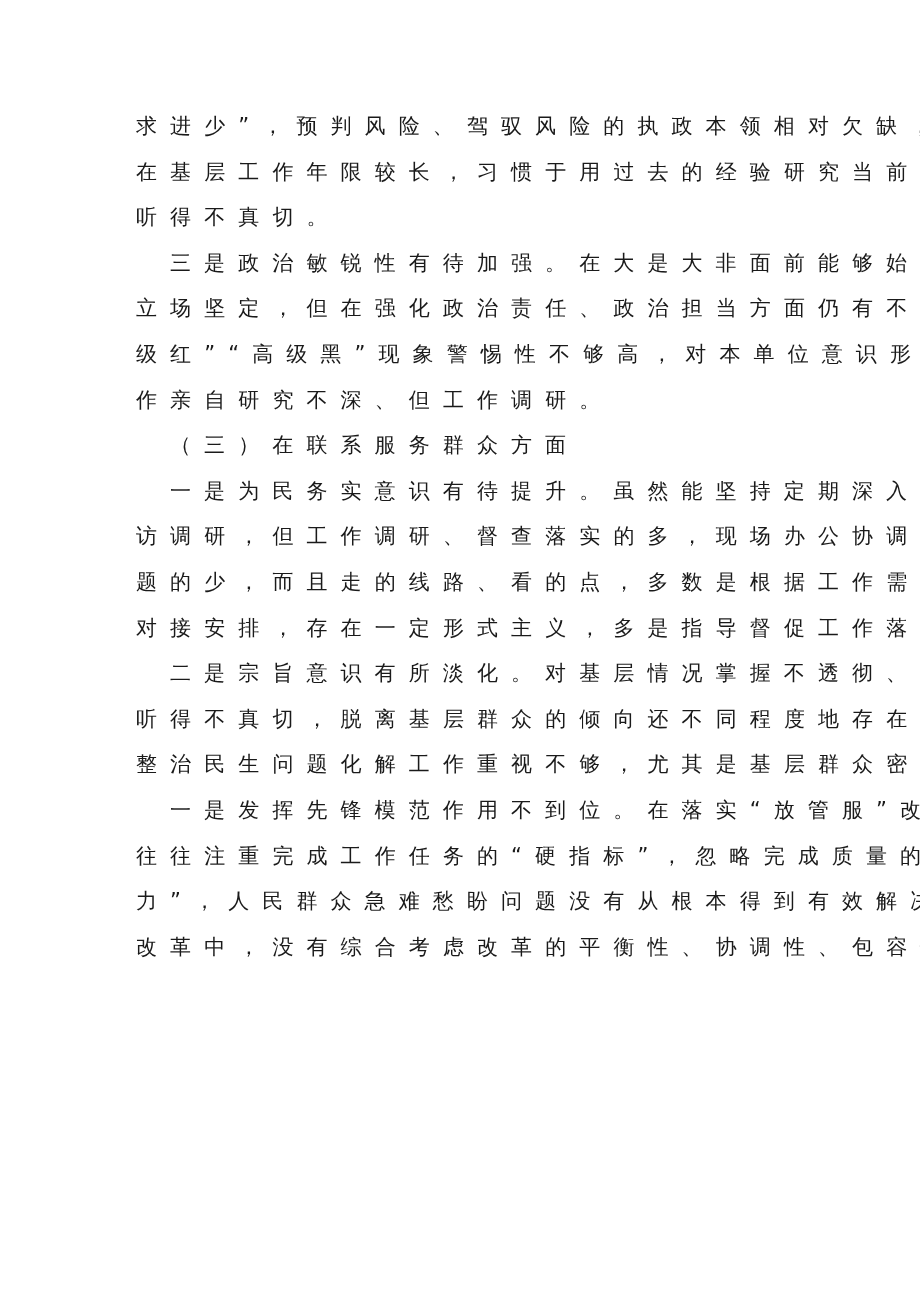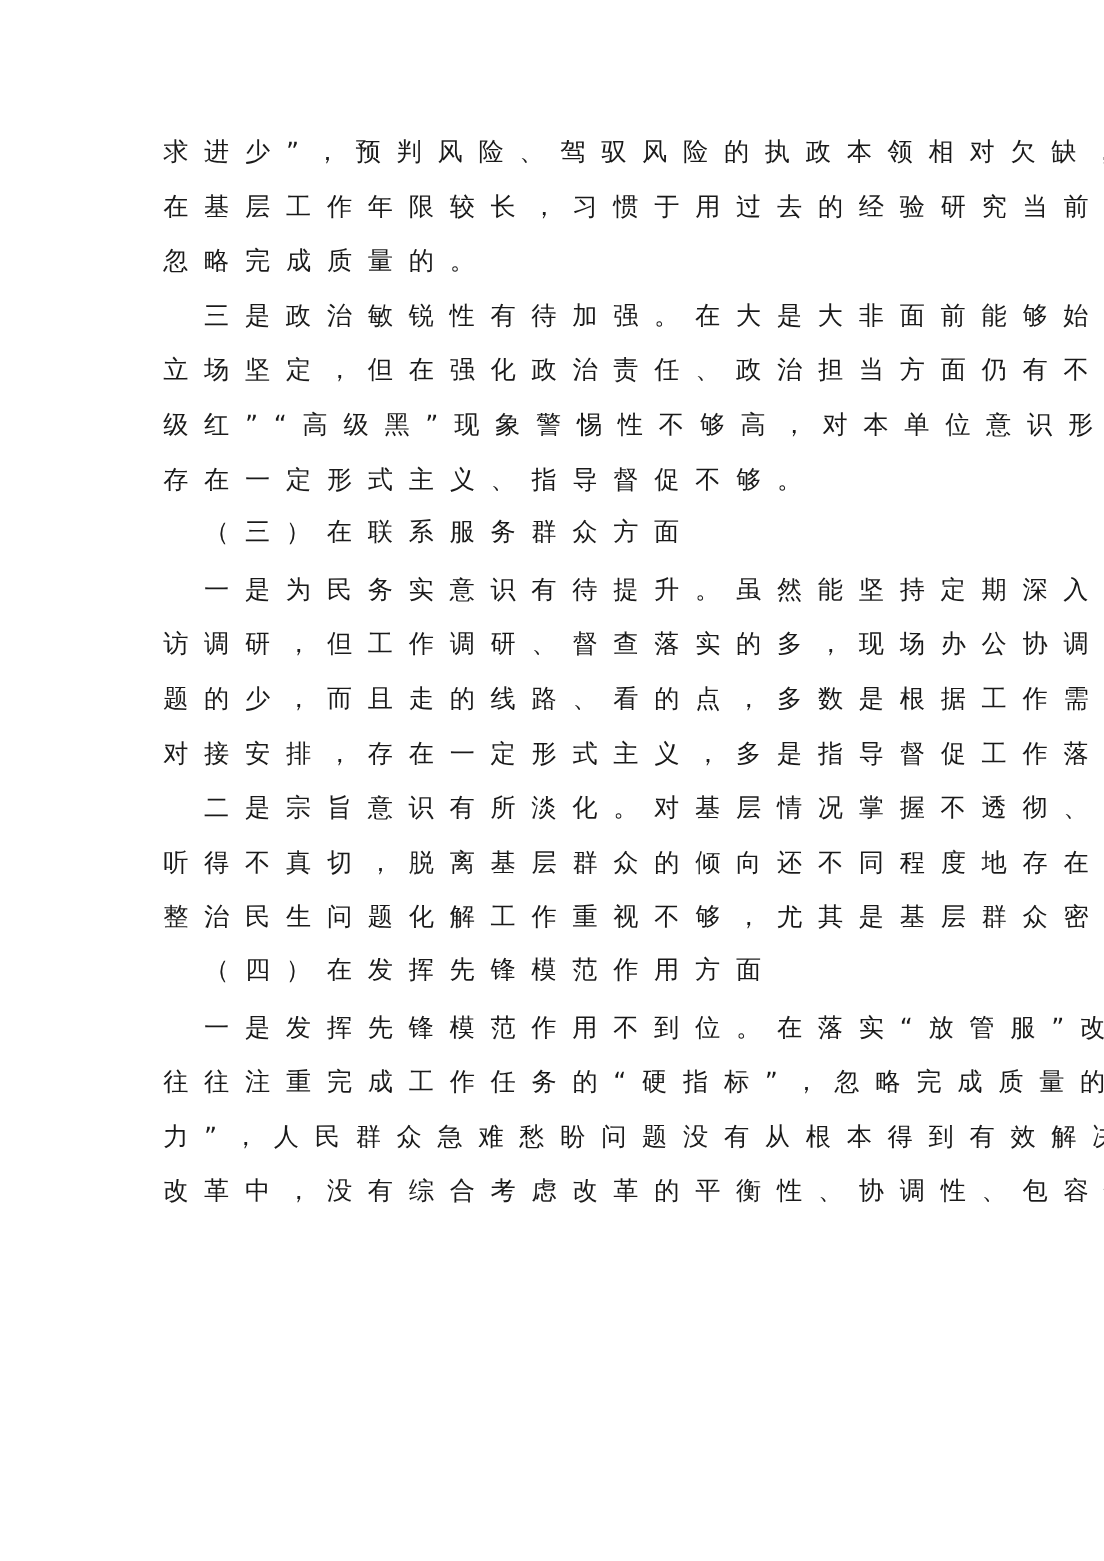--- a/index.html
+++ b/index.html
@@ -27,61 +27,57 @@
     line-height: 45.6px;
     font-size: 21px;
     letter-spacing: 13.1px;
     white-space: nowrap;
   }
   .indent {
     padding-left: 34px;
   }
   .heading {
     padding-left: 34px;
-    font-family: Liberation Mono, monospace;
   }
 </style>
 </head>
 <body>
 
 <div class="page">
 
   <div>
     <span class="line">求进少”，预判风险、驾驭风险的执政本领相对欠缺，同时由于</span>
     <span class="line">在基层工作年限较长，习惯于用过去的经验研究当前的问题，工</span>
-    <span class="line">忽略完成质量的。</span>
+    <span class="line">听得不真切。</span>
   </div>
 
   <div>
     <span class="line indent">三是政治敏锐性有待加强。在大是大非面前能够始终旗帜鲜明、</span>
     <span class="line">立场坚定，但在强化政治责任、政治担当方面仍有不足，对“低</span>
     <span class="line">级红”“高级黑”现象警惕性不够高，对本单位意识形态领域工</span>
-    <span class="line">存在一定形式主义、指导督促不够。</span>
+    <span class="line">作亲自研究不深、但工作调研。</span>
   </div>
 
   <div>
     <span class="line heading">（三）在联系服务群众方面</span>
   </div>
 
   <div>
     <span class="line indent">一是为民务实意识有待提升。虽然能坚持定期深入基层一线走</span>
     <span class="line">访调研，但工作调研、督查落实的多，现场办公协调解决具体问</span>
     <span class="line">题的少，而且走的线路、看的点，多数是根据工作需要事先进行</span>
     <span class="line">对接安排，存在一定形式主义，多是指导督促工作落实，真正沉</span>
   </div>
 
   <div>
     <span class="line indent">二是宗旨意识有所淡化。对基层情况掌握不透彻、对群众呼声</span>
     <span class="line">听得不真切，脱离基层群众的倾向还不同程度地存在。比如，对</span>
     <span class="line">整治民生问题化解工作重视不够，尤其是基层群众密切关注的征</span>
   </div>
 
-  <div>
-    <span class="line heading">（四）在发挥先锋模范作用方面</span>
-  </div>
 
   <div>
     <span class="line indent">一是发挥先锋模范作用不到位。在落实“放管服”改革工作中，</span>
     <span class="line">往往注重完成工作任务的“硬指标”，忽略完成质量的“软实</span>
     <span class="line">力”，人民群众急难愁盼问题没有从根本得到有效解决。在推进</span>
     <span class="line">改革中，没有综合考虑改革的平衡性、协调性、包容性。</span>
   </div>
 
 </div>
 

